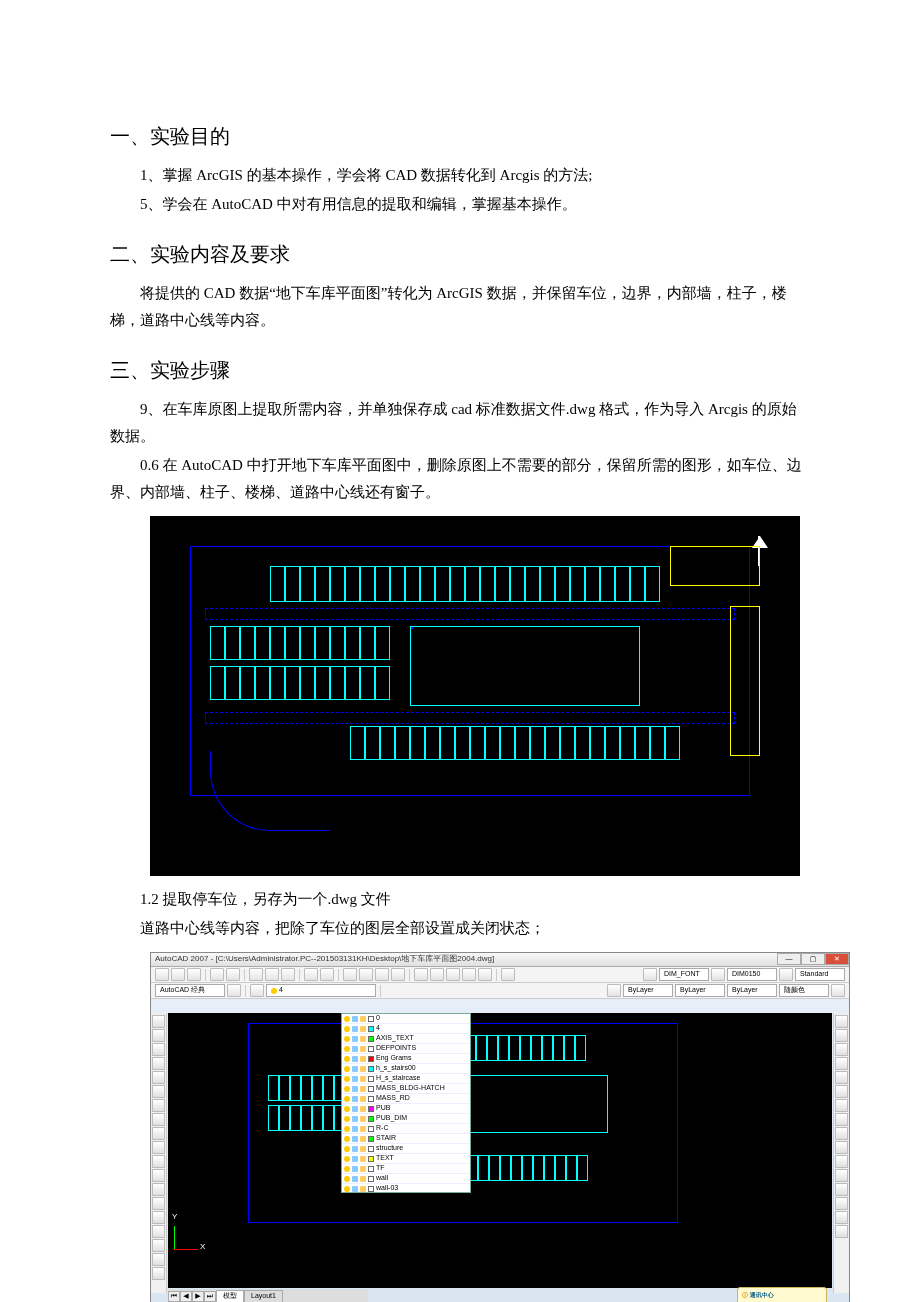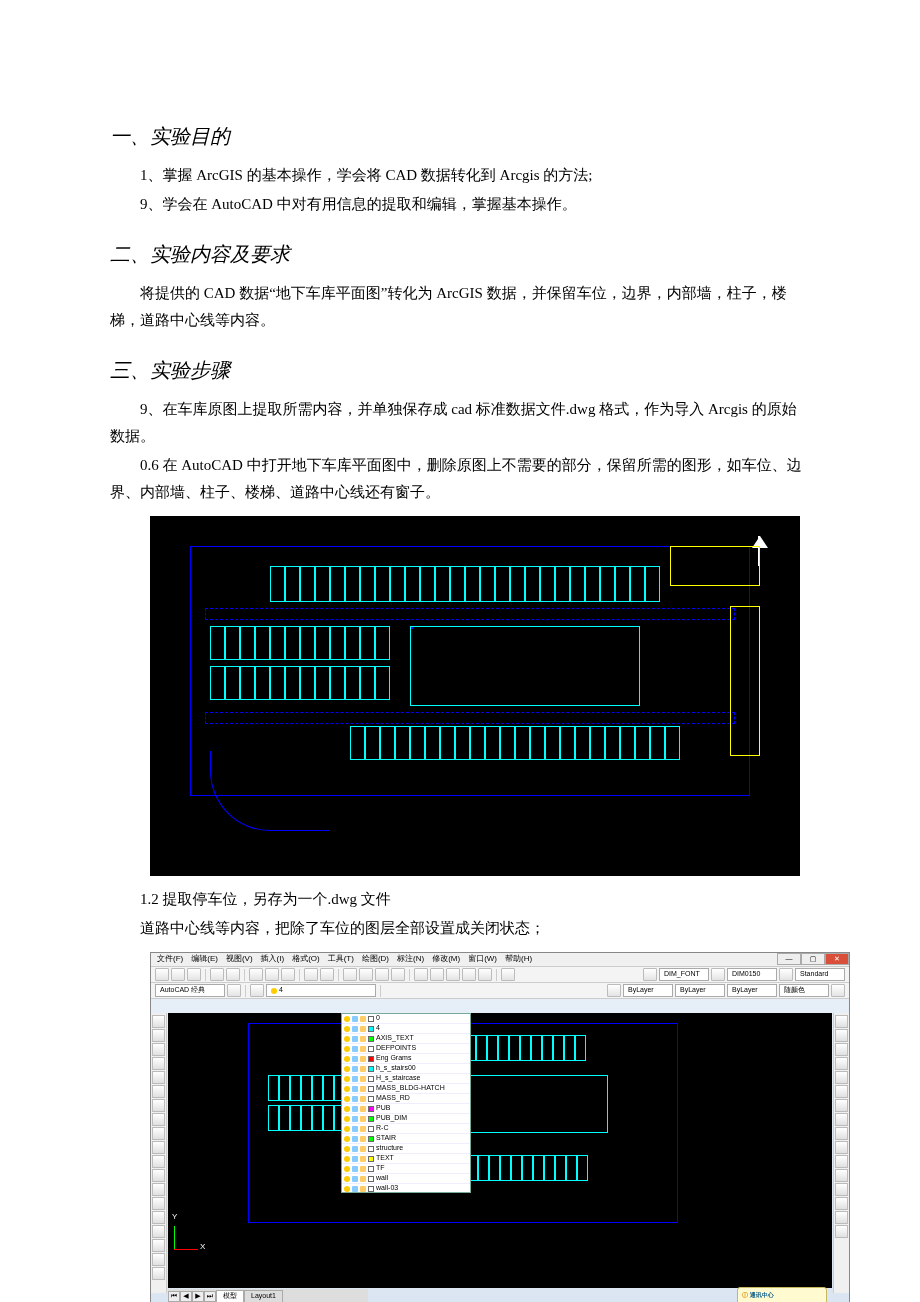--- a/index.html
+++ b/index.html
@@ -14,21 +14,20 @@
       color: #000;
       line-height: 1.8;
       padding: 100px 110px 60px 110px;
       width: 920px;
     }
     .heading {
       font-size: 20px;
       margin-top: 18px;
       margin-bottom: 8px;
       font-weight: normal;
-      font-style: italic;
     }
     .body-text {
       font-size: 15px;
       text-indent: 2em;
       margin-bottom: 2px;
     }
     .sub-text {
       font-size: 15px;
       text-indent: 2em;
       margin-bottom: 2px;
@@ -390,21 +389,21 @@
       border-radius: 3px;
       font-size: 6px;
       padding: 2px 4px;
     }
   </style>
 </head>
 <body>
 
 <div class="heading">一、实验目的</div>
 <div class="body-text">1、掌握 ArcGIS 的基本操作，学会将 CAD 数据转化到 Arcgis 的方法;</div>
-<div class="body-text">9、学会在 AutoCAD 中对有用信息的提取和编辑，掌握基本操作。</div>
+<div class="body-text">5、学会在 AutoCAD 中对有用信息的提取和编辑，掌握基本操作。</div>
 
 <div class="heading">二、实验内容及要求</div>
 <div class="body-text">将提供的 CAD 数据“地下车库平面图”转化为 ArcGIS 数据，并保留车位，边界，内部墙，柱子，楼梯，道路中心线等内容。</div>
 
 <div class="heading">三、实验步骤</div>
 <div class="body-text">9、在车库原图上提取所需内容，并单独保存成 cad 标准数据文件.dwg 格式，作为导入 Arcgis 的原始数据。</div>
 <div class="sub-text">0.6 在 AutoCAD 中打开地下车库平面图中，删除原图上不需要的部分，保留所需的图形，如车位、边界、内部墙、柱子、楼梯、道路中心线还有窗子。</div>
 
 <div class="image-wrap">
   <div class="cad1">
@@ -498,39 +497,29 @@
     <div class="curved"></div>
   </div>
 </div>
 
 <div class="sub-text">1.2 提取停车位，另存为一个.dwg 文件</div>
 <div class="sub-text">道路中心线等内容，把除了车位的图层全部设置成关闭状态；</div>
 
 <div class="image-wrap">
   <div class="cad2">
 
+    <div class="win-header">
+      <span>AutoCAD 2007 - [C:\Users\Administrator.PC--201503131KH\Desktop\地下车库平面图2004.dwg]</span>
+    </div>
     <div class="win-ctrls">
       <div class="win-btn">—</div>
       <div class="win-btn">▢</div>
       <div class="win-btn close">✕</div>
     </div>
 
-    <div class="menubar">
-      <span>文件(F)</span>
-      <span>编辑(E)</span>
-      <span>视图(V)</span>
-      <span>插入(I)</span>
-      <span>格式(O)</span>
-      <span>工具(T)</span>
-      <span>绘图(D)</span>
-      <span>标注(N)</span>
-      <span>修改(M)</span>
-      <span>窗口(W)</span>
-      <span>帮助(H)</span>
-    </div>
 
     <div class="toolbar-row">
       <div class="tb-btn"></div>
       <div class="tb-btn"></div>
       <div class="tb-btn"></div>
       <div class="tb-sep"></div>
       <div class="tb-btn"></div>
       <div class="tb-btn"></div>
       <div class="tb-sep"></div>
       <div class="tb-btn"></div>

